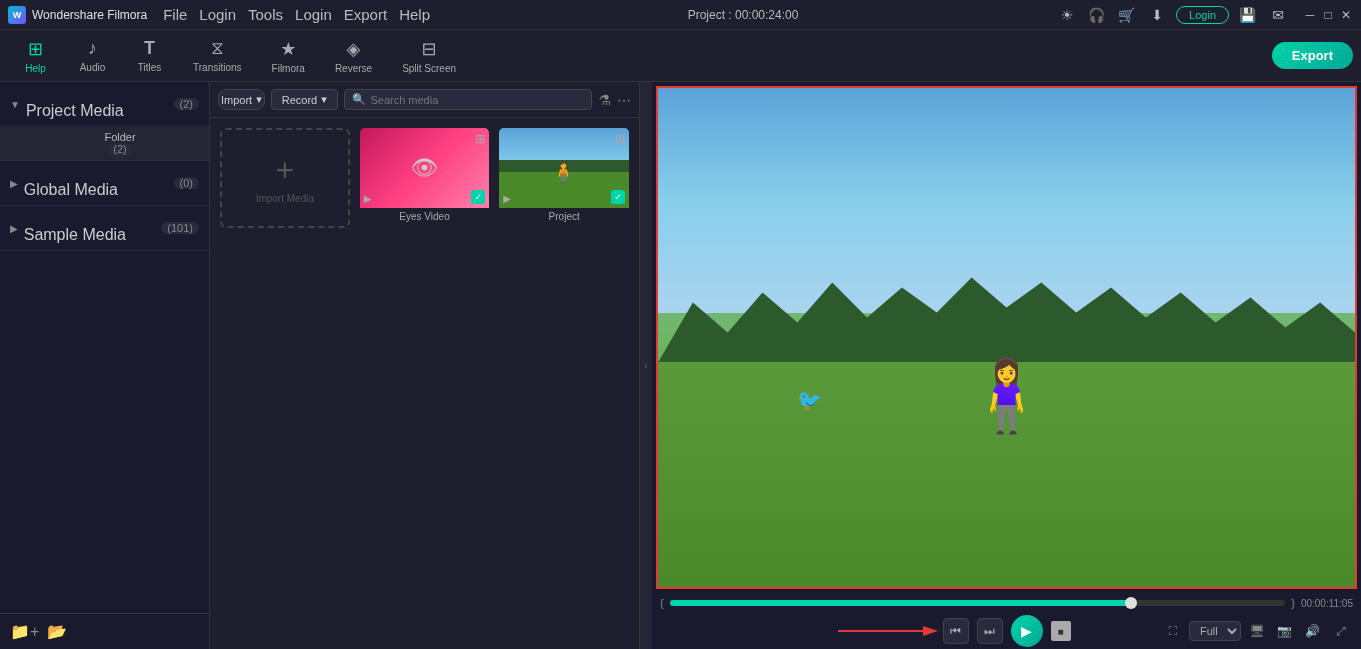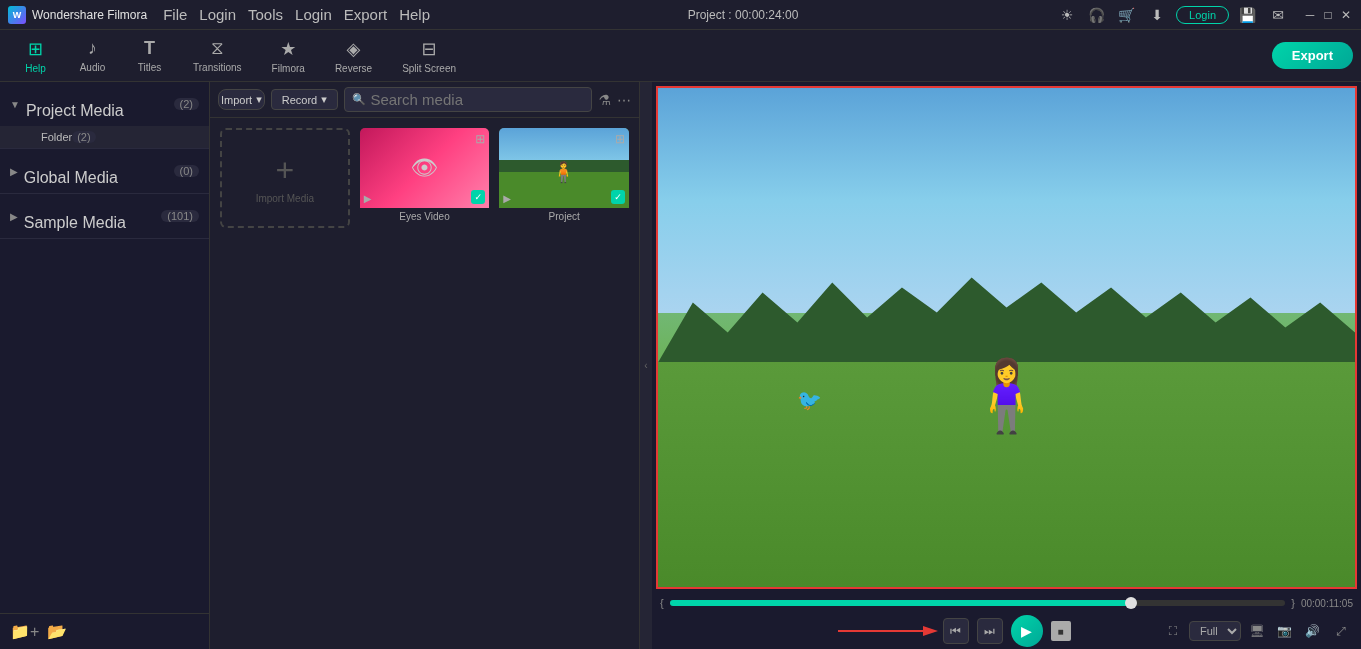--- a/index.html
+++ b/index.html
@@ -185,23 +185,24 @@
       font-size: 11px;
       color: #888;
       background: #2a2a3e;
       border-radius: 8px;
       padding: 0 6px;
     }
     .tree-child {
       padding: 5px 10px 5px 41px;
       display: flex;
       align-items: center;
-      justify-content: flex-start;
+      justify-content: flex-end;
       cursor: pointer;
       background: #252535;
+      flex-direction: column;
     }
     .tree-child-label { font-size: 11px; color: #bbb; }
     .tree-child-count { font-size: 11px; color: #888; background: #2a2a3e; border-radius: 8px; padding: 0 5px; }
 
     .panel-bottom-icons {
       display: flex;
       gap: 8px;
       padding: 8px 10px;
       border-top: 1px solid #333;
     }
@@ -261,21 +262,21 @@
       font-size: 11px;
       display: flex;
       align-items: center;
       gap: 4px;
     }
     .search-input-real {
       background: transparent;
       border: none;
       outline: none;
       color: #aaa;
-      font-size: 15px;
+      font-size: 11px;
       width: 100%;
     }
     .media-toolbar-icons {
       display: flex;
       gap: 6px;
       color: #888;
       font-size: 14px;
     }
 
     .media-grid {

